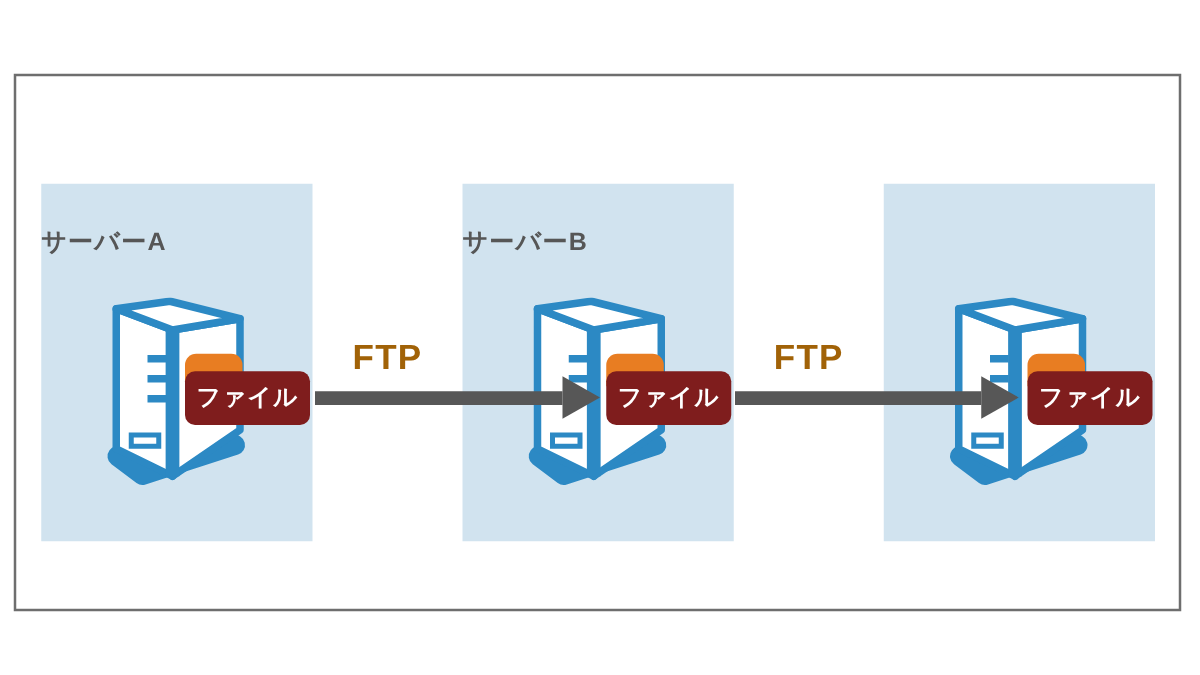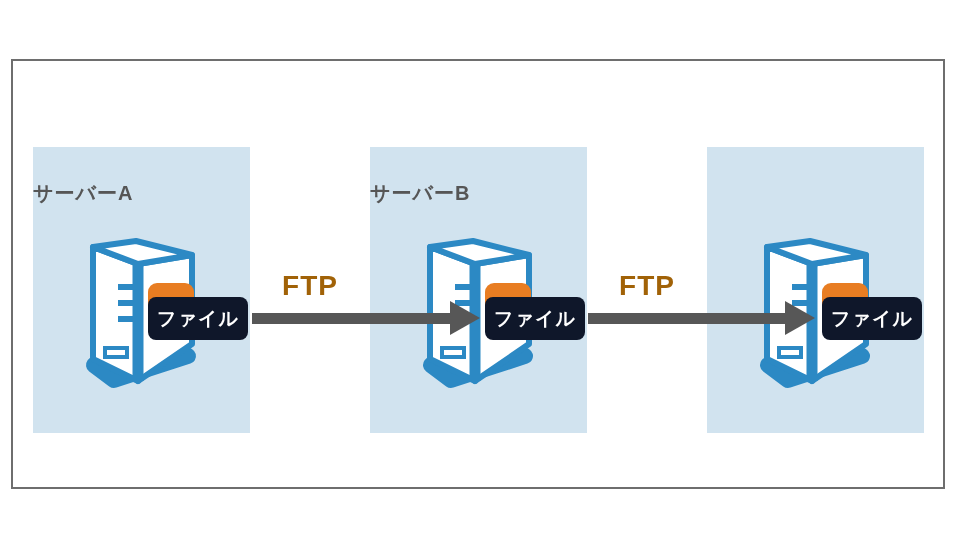--- a/index.html
+++ b/index.html
@@ -32,21 +32,21 @@
   .server-icon{position:absolute;left:45px;top:91px;width:125px;height:152px;}
   .folder{
     position:absolute;left:115px;top:136px;width:100px;height:57px;z-index:3;
   }
   .folder .tab{
     position:absolute;left:0;top:0;width:46px;height:26px;
     background:#e87d22;border-radius:9px 9px 0 0;
   }
   .folder .body{
     position:absolute;left:0;top:14px;width:100px;height:43px;
-    background:#0f172a;border-radius:8px;
+    background:#7f1d1d;border-radius:8px;
     display:flex;align-items:center;justify-content:center;
   }
   .folder .body span{
     color:#ffffff;font-size:19px;font-weight:bold;letter-spacing:1px;line-height:1;
   }
   .arrow-body{
     position:absolute;top:313px;height:11px;background:#575757;z-index:2;
   }
   .arrow-head{
     position:absolute;top:301px;width:0;height:0;z-index:2;

